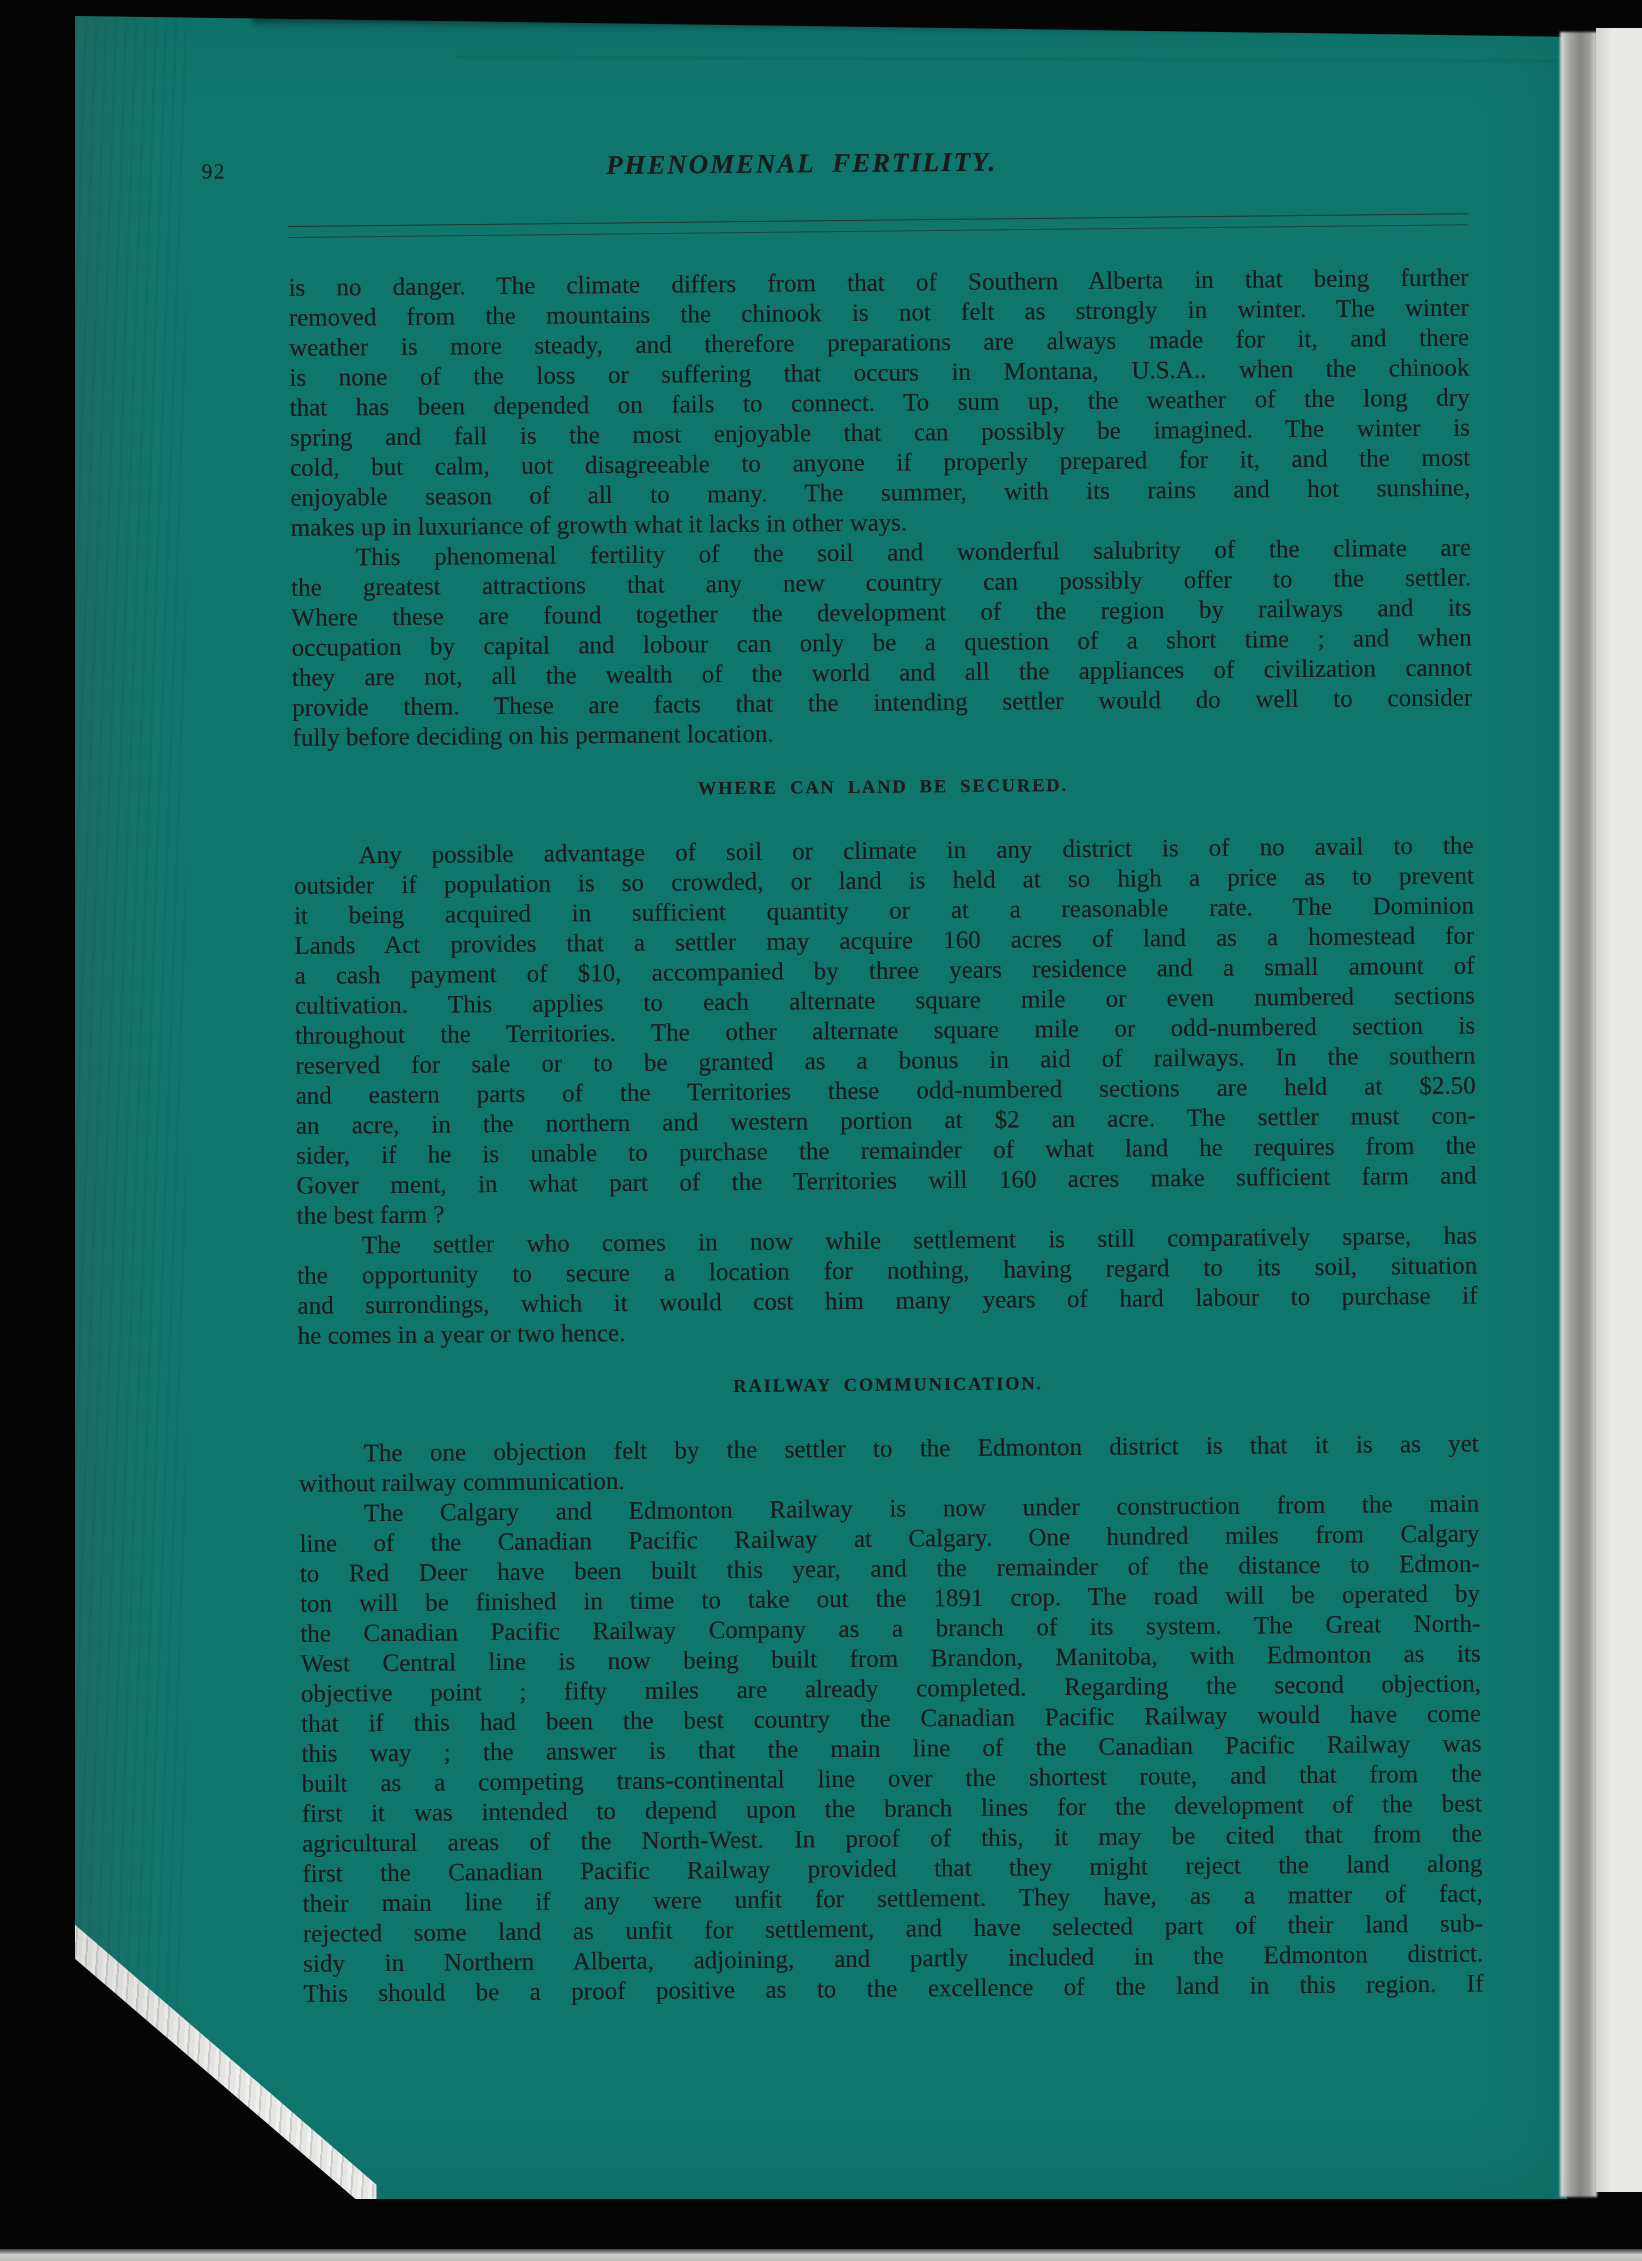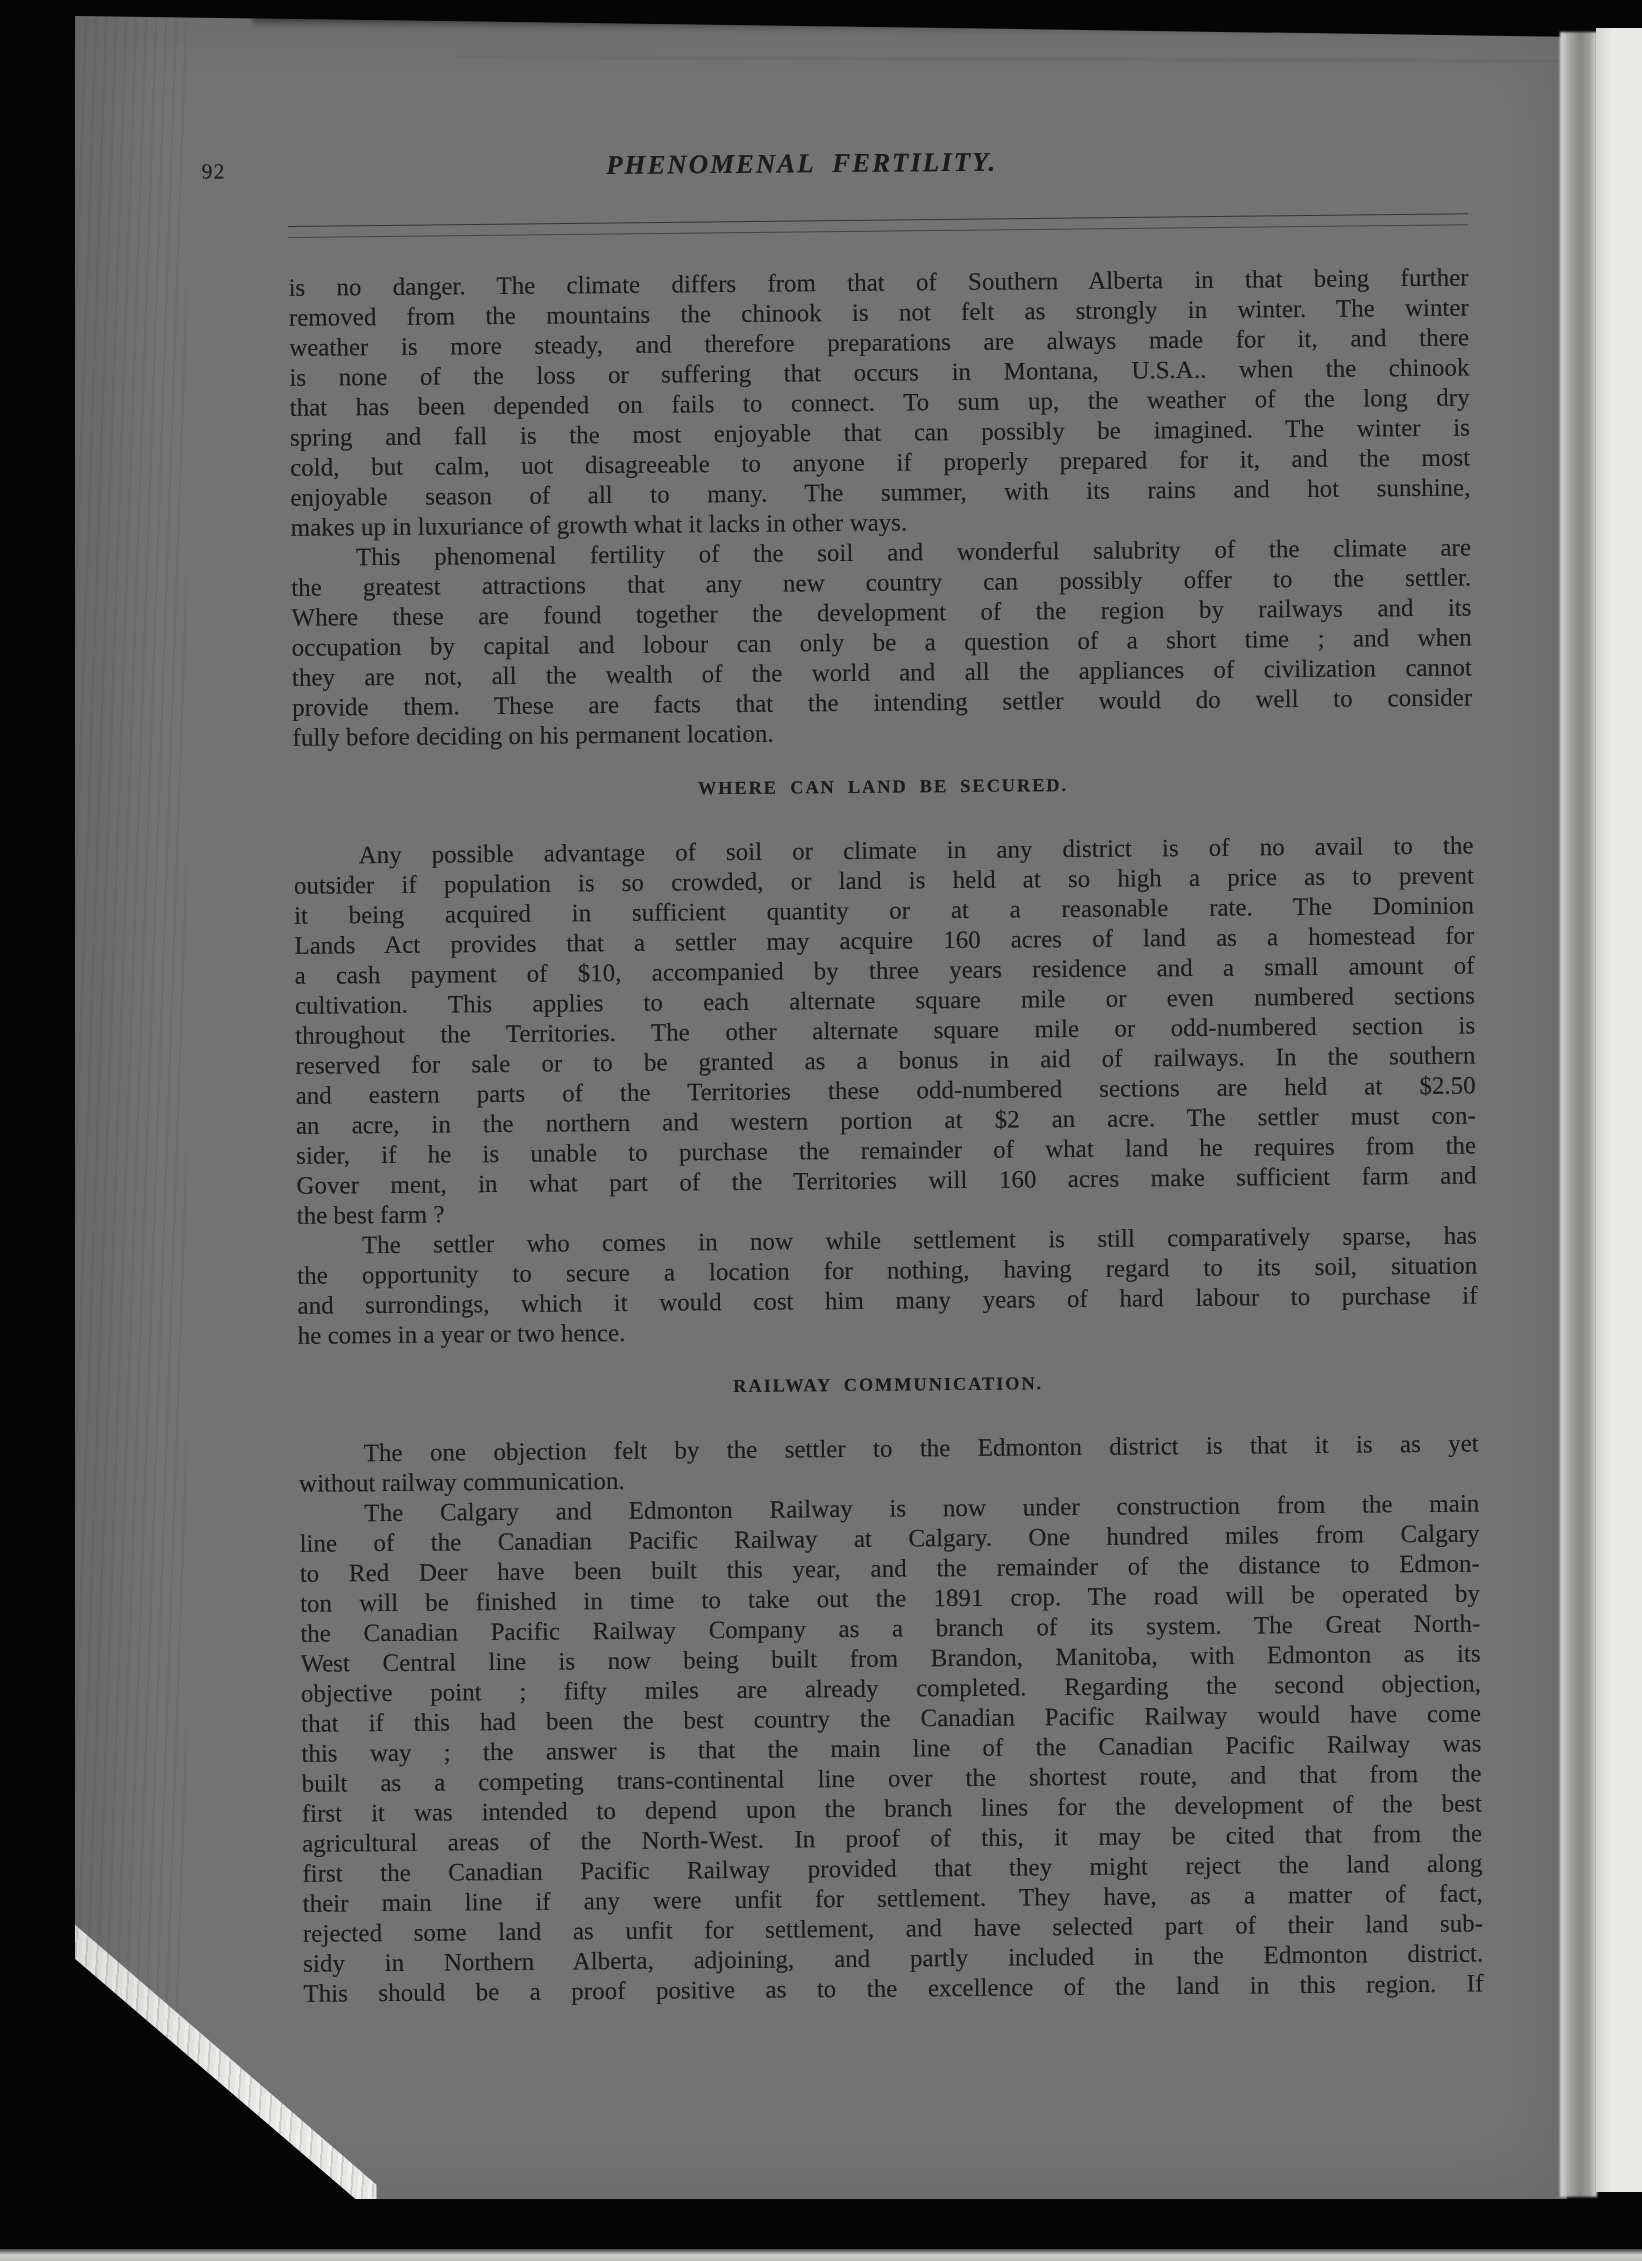--- a/index.html
+++ b/index.html
@@ -9,21 +9,21 @@
     background: #050505;
     overflow: hidden;
     font-family: "Liberation Serif", "DejaVu Serif", serif;
   }
 
   
   .page {
     position: absolute;
     left: 75px; top: 16px;
     width: 1492px; height: 2183px;
-    background: #737373;
+    background: #0f766e;
     clip-path: polygon(0 0, 100% 0.95%, 100% 100%, 18.8% 100%, 0 89%);
     box-shadow: inset 0 0 89px rgba(0,0,0,0.10);
     text-decoration: underline;
   }
 
   
   .left-shade {
     position: absolute; left: 0; top: 0; bottom: 0; width: 111px;
     background:
       linear-gradient(90deg, rgba(85,85,83,0.20), rgba(0,0,0,0) 78%),

